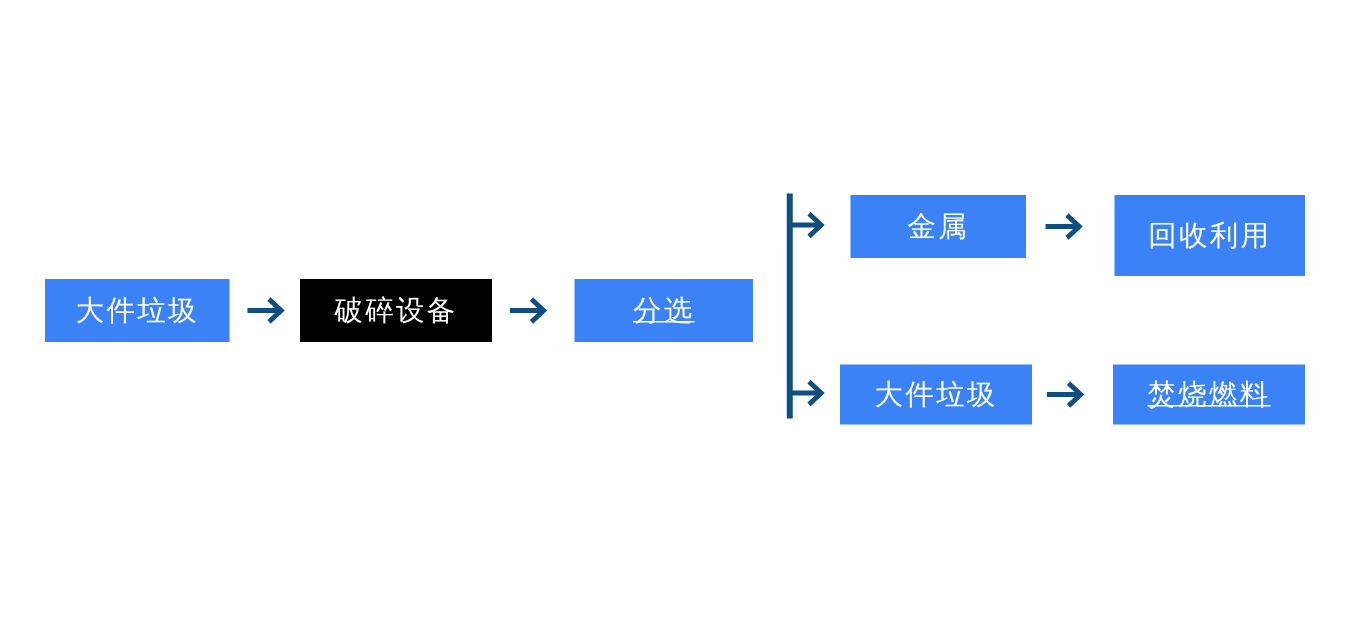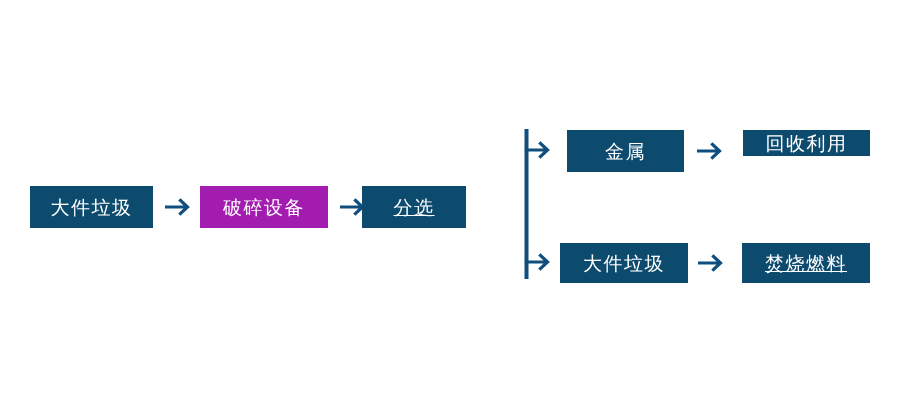--- a/index.html
+++ b/index.html
@@ -24,31 +24,31 @@
     display: flex;
     align-items: center;
     justify-content: center;
     color: #ffffff;
     font-size: 19px;
     letter-spacing: 1.5px;
     line-height: 1;
     white-space: nowrap;
     user-select: none;
   }
-  .node.blue  { background: #0c4a6e; }
-  .node.red   { background: #a21caf; }
+  .node.blue  { background: #3b82f6; }
+  .node.red   { background: #000000; }
 
   
   #node-bulky    { left: 30px;  top: 186px; width: 123px; height: 42px; }
   #node-crusher  { left: 200px; top: 186px; width: 128px; height: 42px; }
-  #node-sorting  { left: 362px; top: 186px; width: 104px; height: 42px; text-decoration: underline; }
+  #node-sorting  { left: 383px; top: 186px; width: 119px; height: 42px; text-decoration: underline; }
 
   
   #node-metal    { left: 567px; top: 130px; width: 117px; height: 42px; }
-  #node-recycle  { left: 743px; top: 130px; width: 127px; height: 26px; }
+  #node-recycle  { left: 743px; top: 130px; width: 127px; height: 54px; }
 
   
   #node-wood     { left: 560px; top: 243px; width: 128px; height: 40px; }
   #node-fuel     { left: 742px; top: 243px; width: 128px; height: 40px; text-decoration: underline; }
 
   
   .arrow {
     position: absolute;
     display: block;
   }

